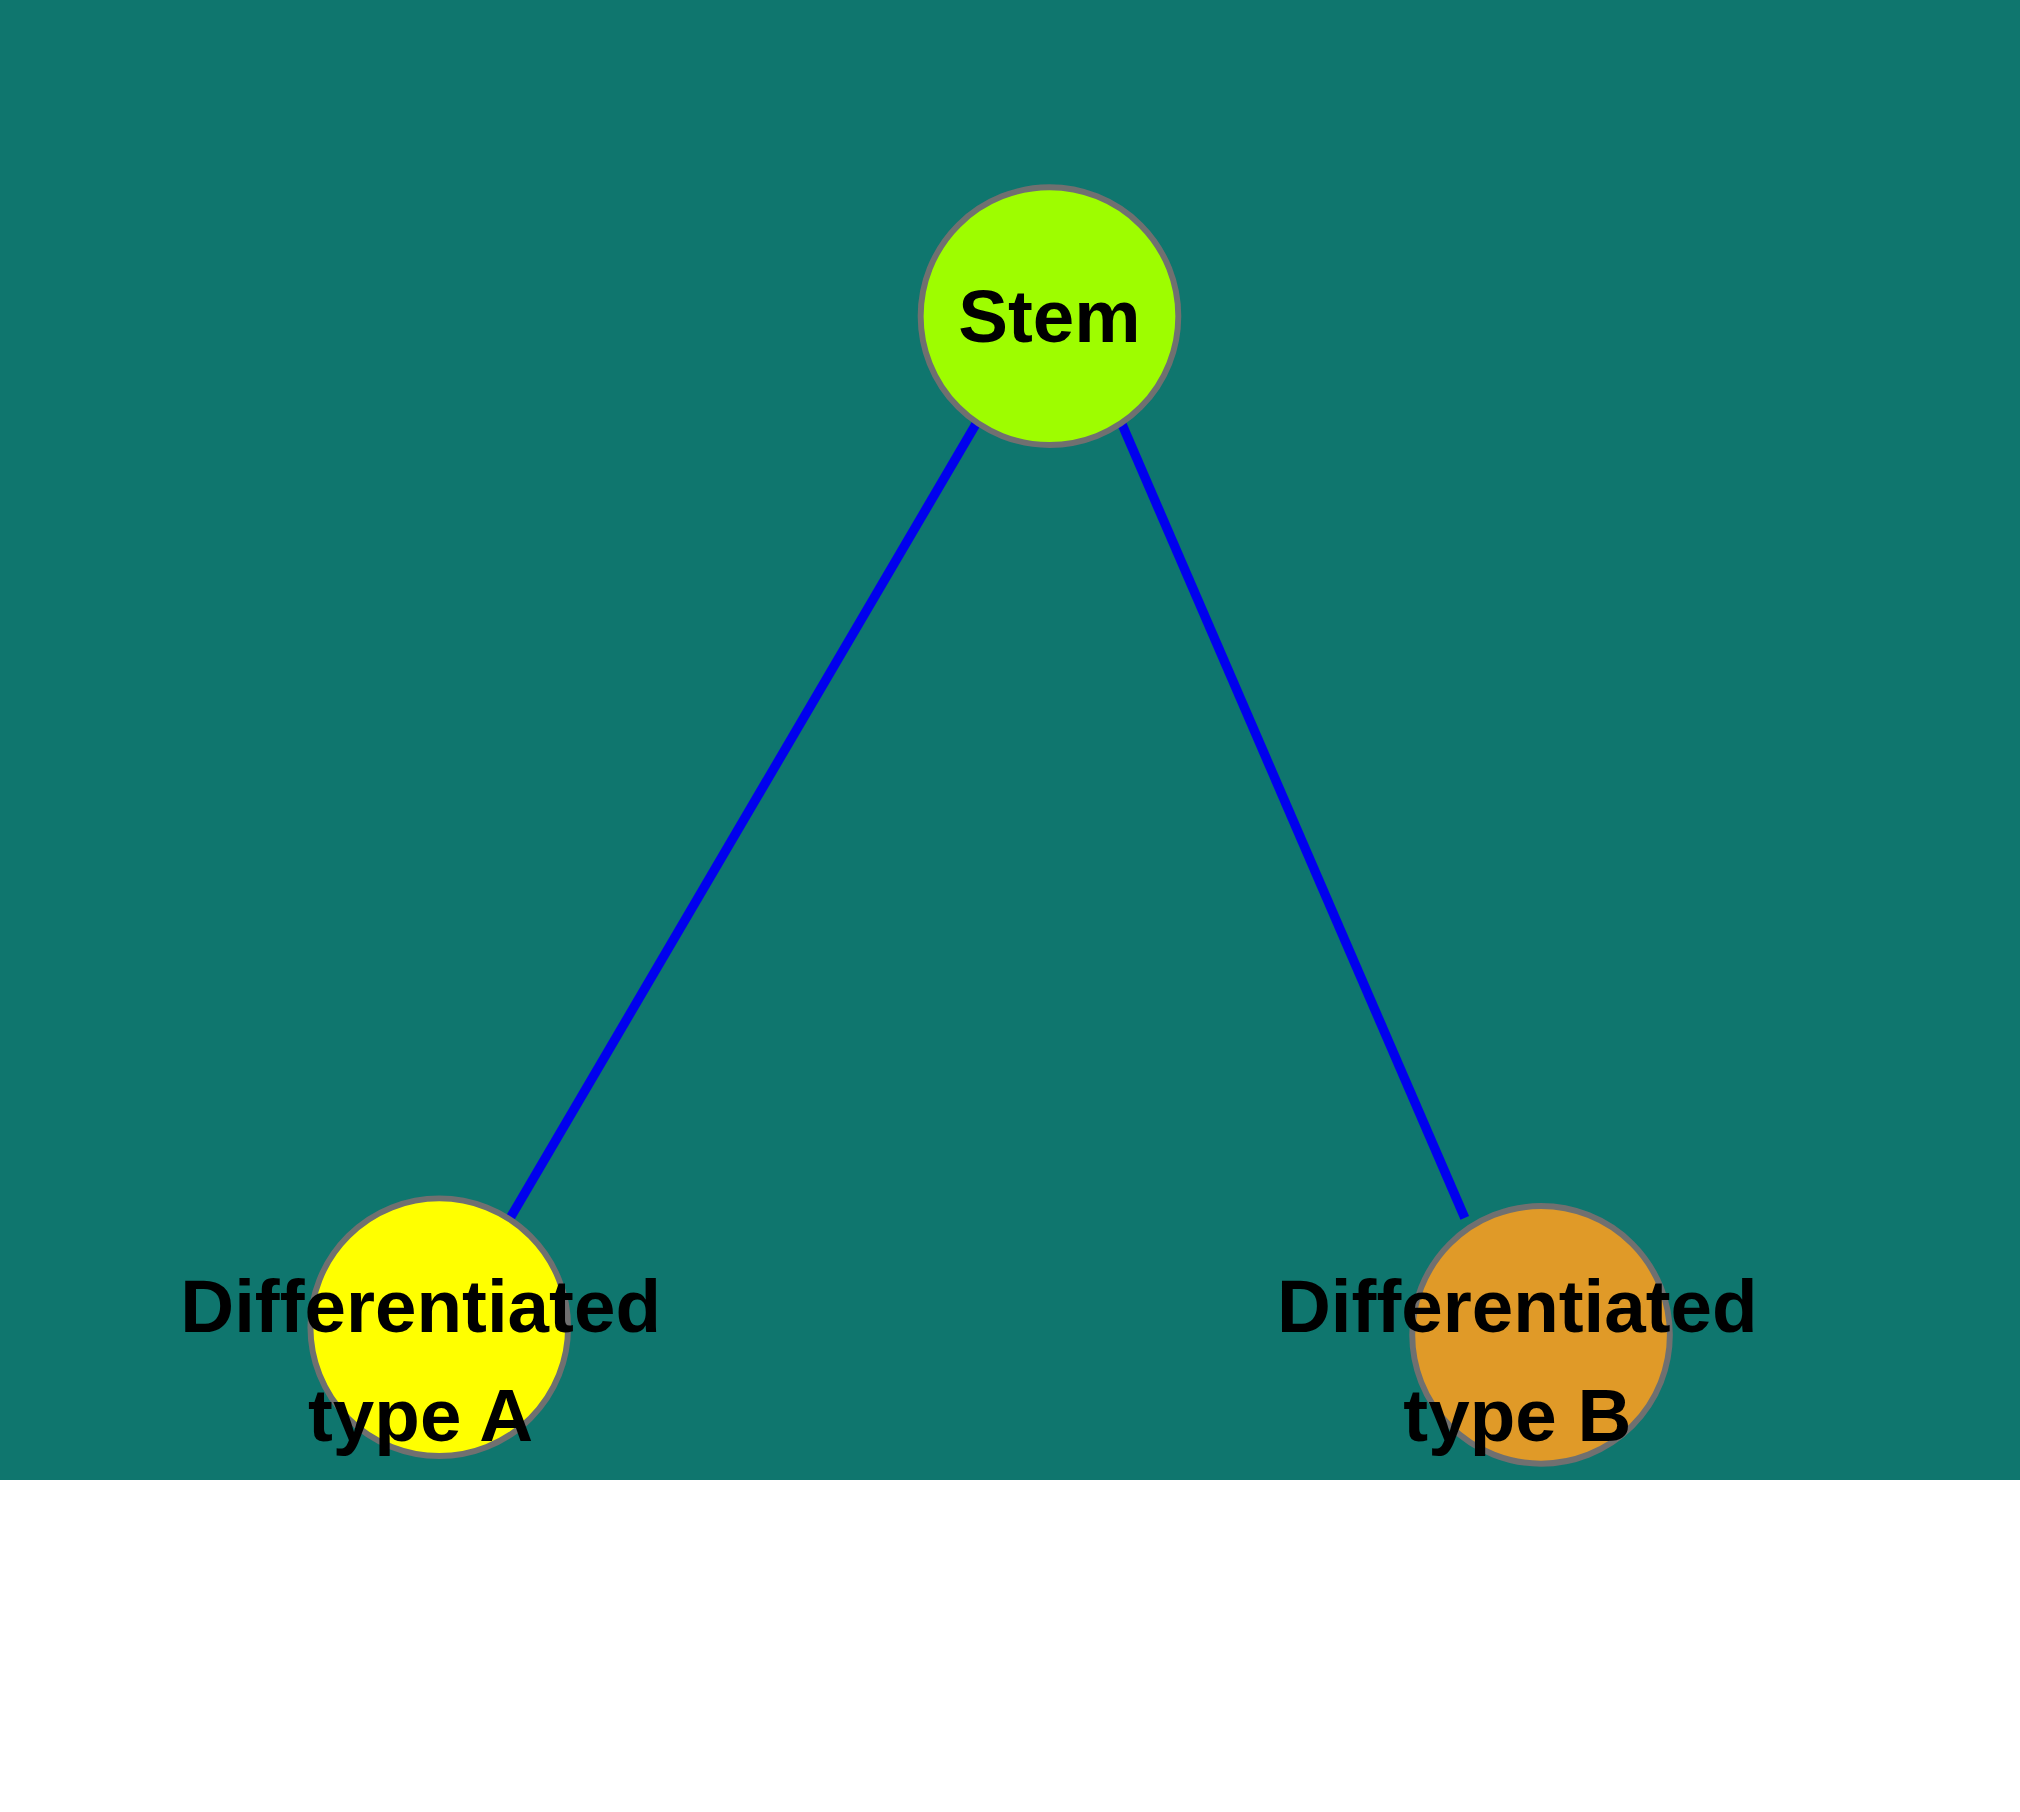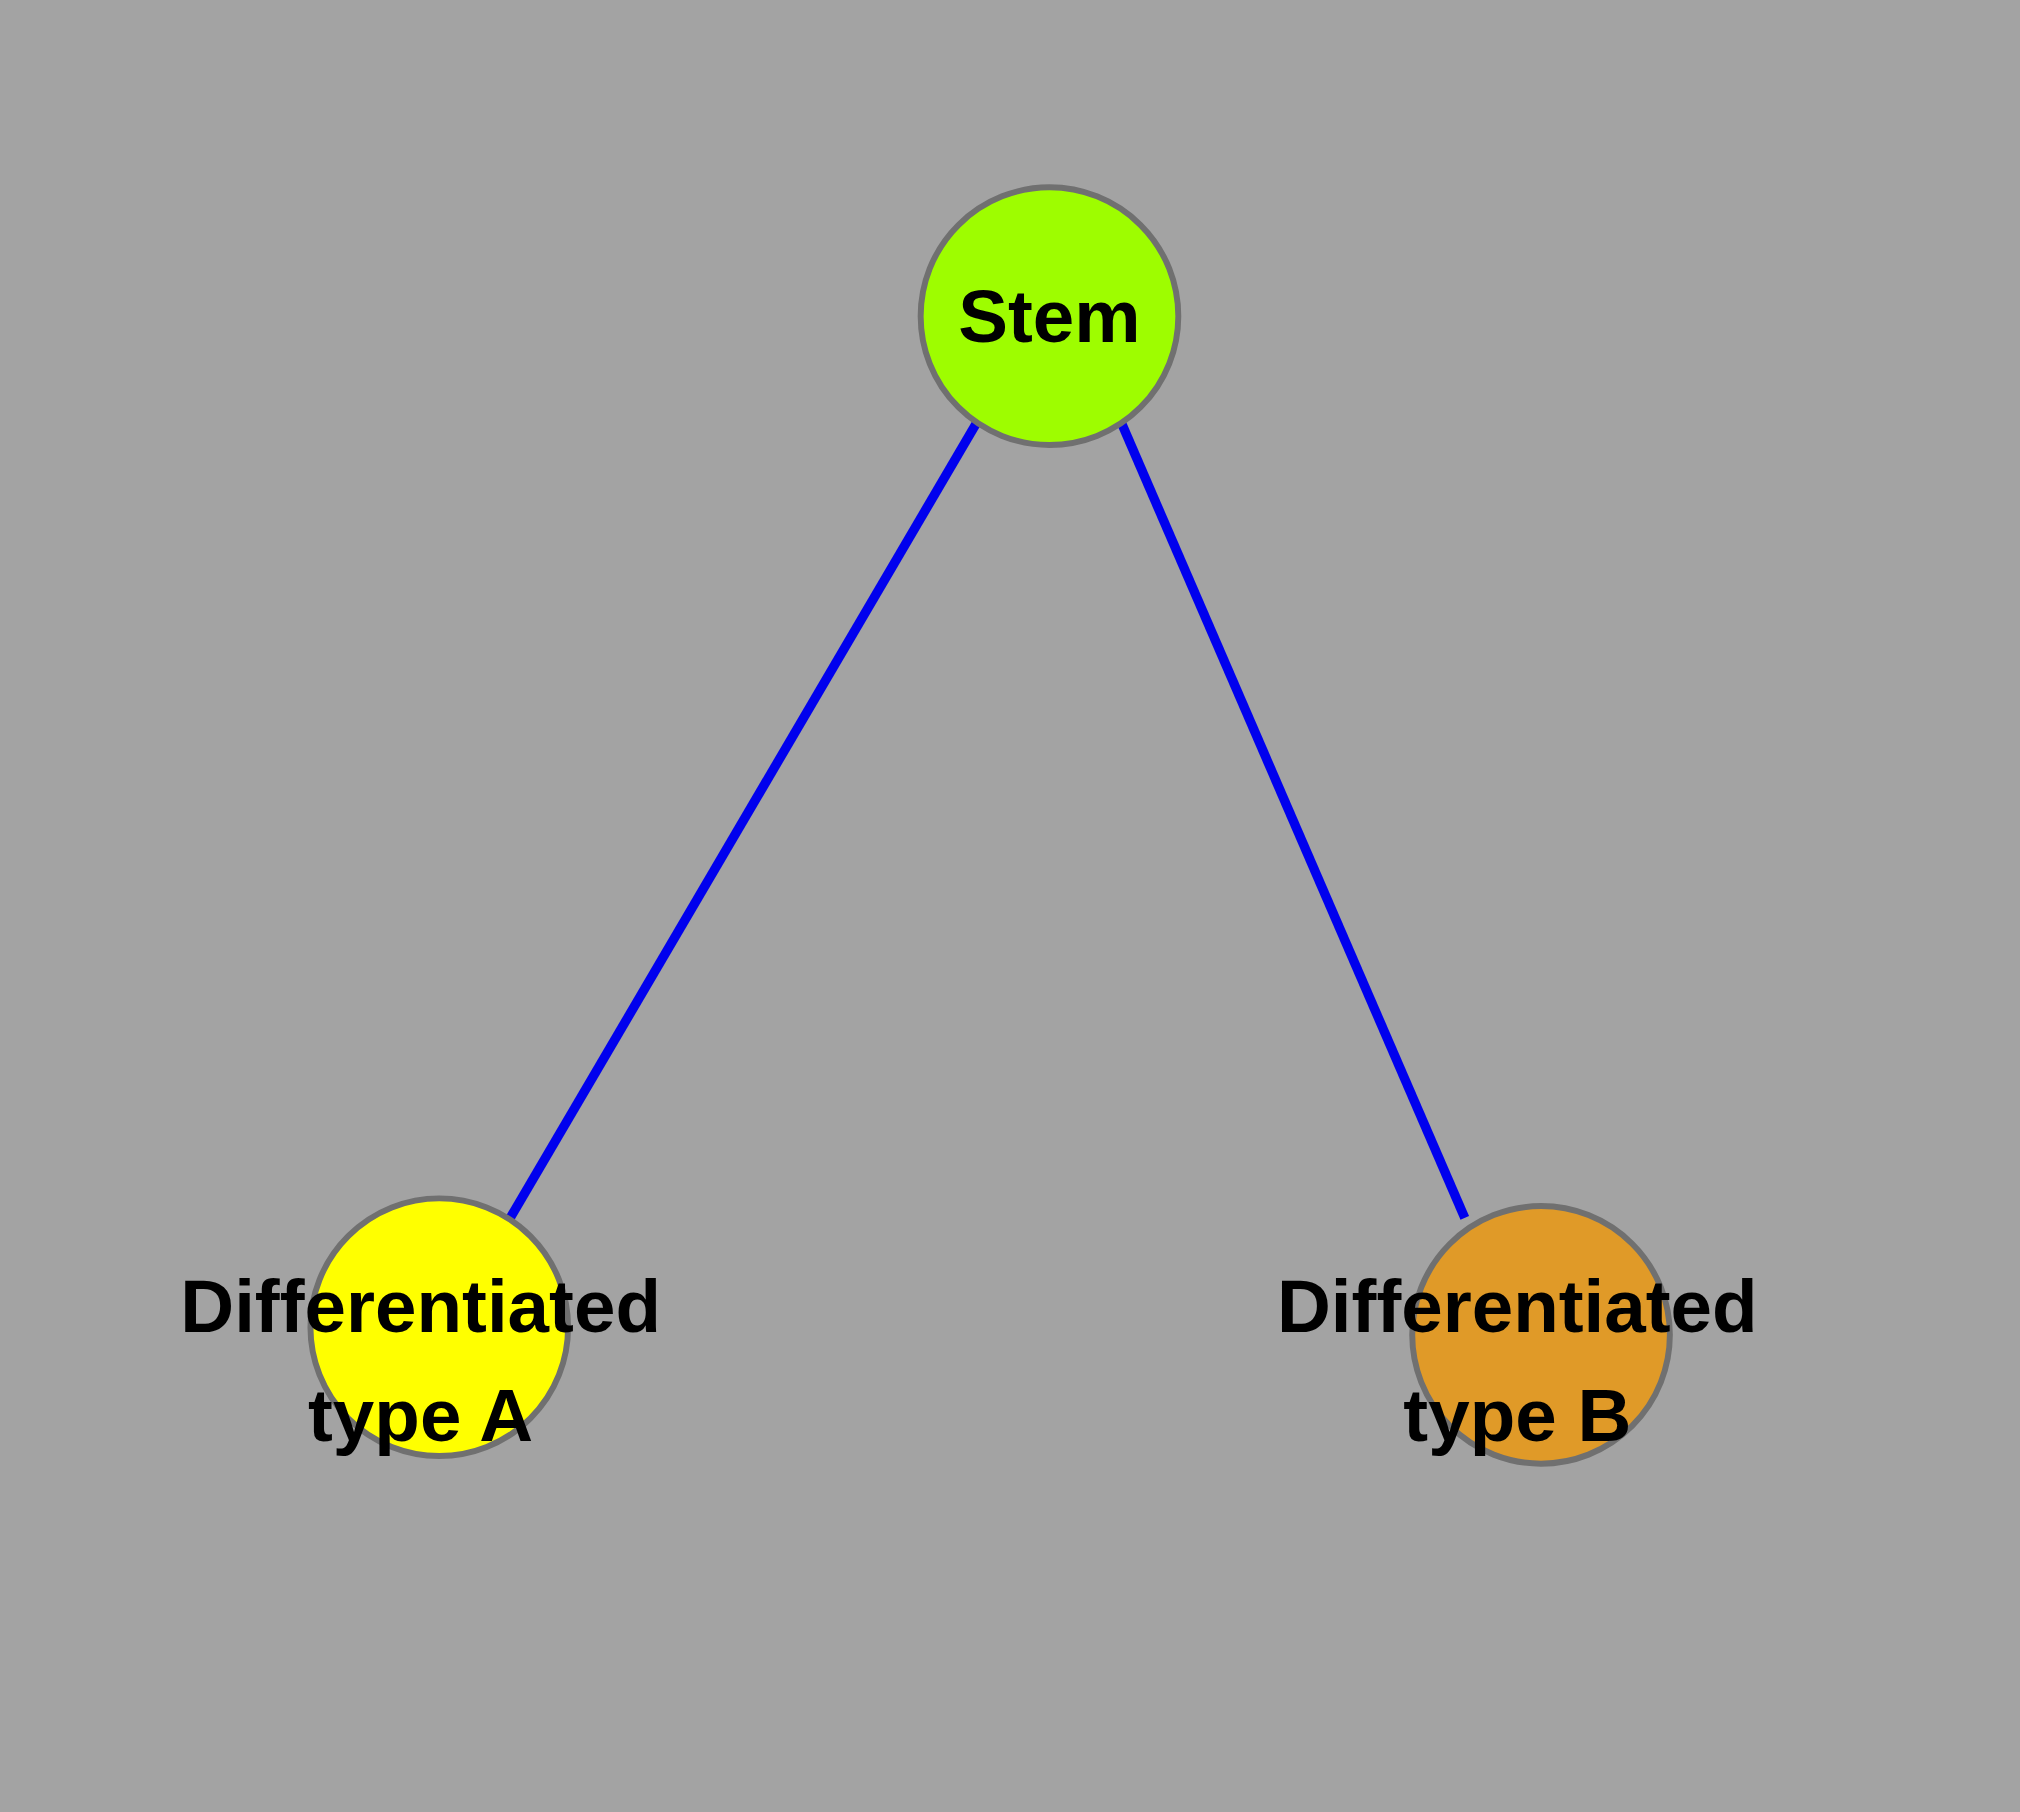--- a/index.html
+++ b/index.html
@@ -8,22 +8,22 @@
   }
   body {
     width: 2021px;
     height: 1812px;
     overflow: hidden;
     font-family: "Liberation Sans", sans-serif;
   }
   #canvas {
     position: relative;
     width: 2021px;
-    height: 1812px;
-    background: #a3a3a3;
+    height: 1480px;
+    background: #0f766e;
   }
   #graph-svg {
     position: absolute;
     left: 0;
     top: 0;
     width: 2021px;
     height: 1812px;
     display: block;
   }
   .node-label {

